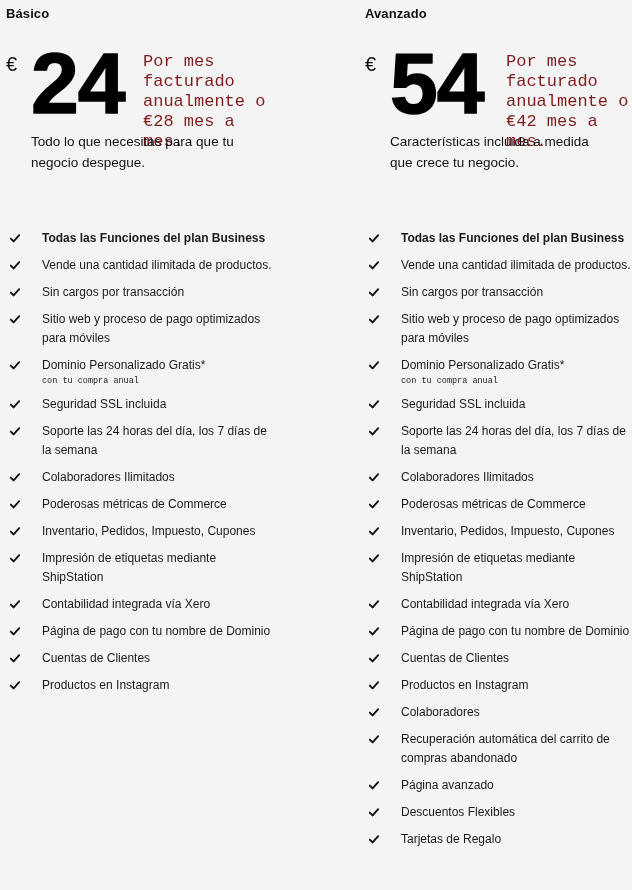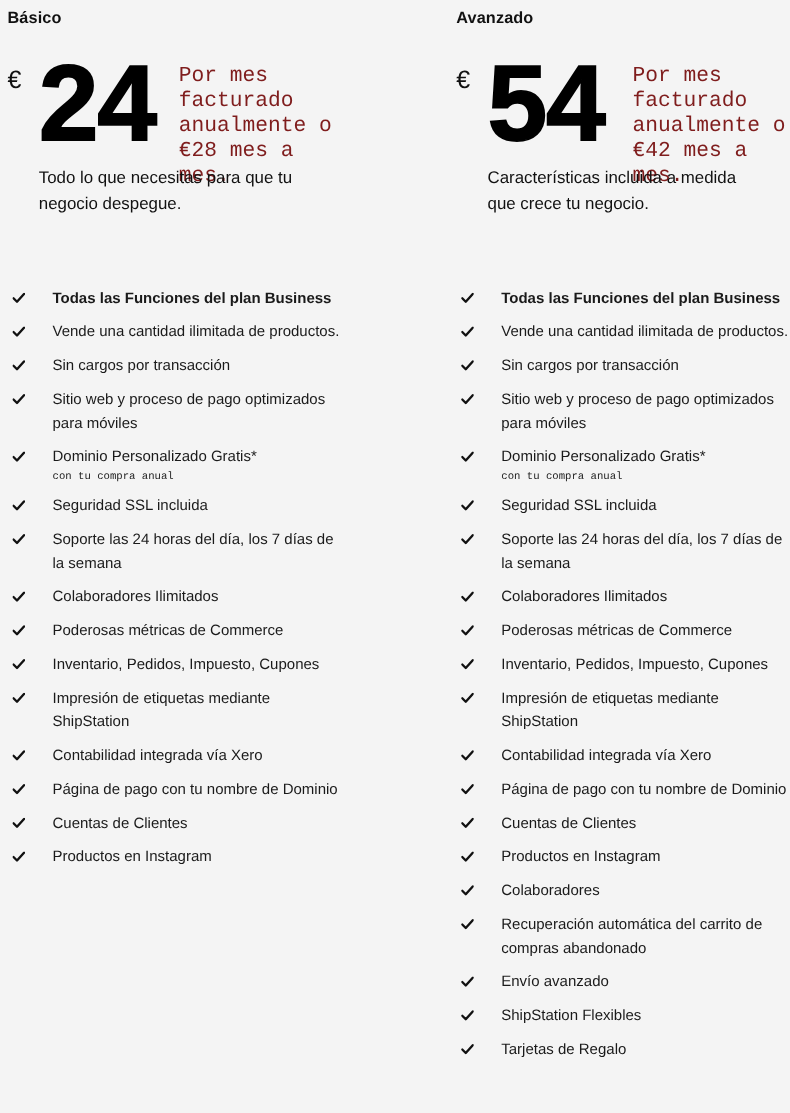--- a/index.html
+++ b/index.html
@@ -318,27 +318,27 @@
         <li class="feature">
     <svg class="check-icon" viewBox="0 0 10 9">
       <path d="M0.8 4.6 L3.6 7.4 L9.2 1.2" fill="none" stroke="#111" stroke-width="1.9" stroke-linecap="round" stroke-linejoin="round"></path>
     </svg>
     <span class="feature-label">Recuperación automática del carrito de compras abandonado</span>
   </li>
         <li class="feature">
     <svg class="check-icon" viewBox="0 0 10 9">
       <path d="M0.8 4.6 L3.6 7.4 L9.2 1.2" fill="none" stroke="#111" stroke-width="1.9" stroke-linecap="round" stroke-linejoin="round"></path>
     </svg>
-    <span class="feature-label">Envío avanzado</span>
-  </li>
-        <li class="feature">
-    <svg class="check-icon" viewBox="0 0 10 9">
-      <path d="M0.8 4.6 L3.6 7.4 L9.2 1.2" fill="none" stroke="#111" stroke-width="1.9" stroke-linecap="round" stroke-linejoin="round"></path>
-    </svg>
-    <span class="feature-label">ShipStation Flexibles</span>
+    <span class="feature-label">Página avanzado</span>
+  </li>
+        <li class="feature">
+    <svg class="check-icon" viewBox="0 0 10 9">
+      <path d="M0.8 4.6 L3.6 7.4 L9.2 1.2" fill="none" stroke="#111" stroke-width="1.9" stroke-linecap="round" stroke-linejoin="round"></path>
+    </svg>
+    <span class="feature-label">Descuentos Flexibles</span>
   </li>
         <li class="feature">
     <svg class="check-icon" viewBox="0 0 10 9">
       <path d="M0.8 4.6 L3.6 7.4 L9.2 1.2" fill="none" stroke="#111" stroke-width="1.9" stroke-linecap="round" stroke-linejoin="round"></path>
     </svg>
     <span class="feature-label">Tarjetas de Regalo</span>
   </li>
       </ul>
   </section>
 

